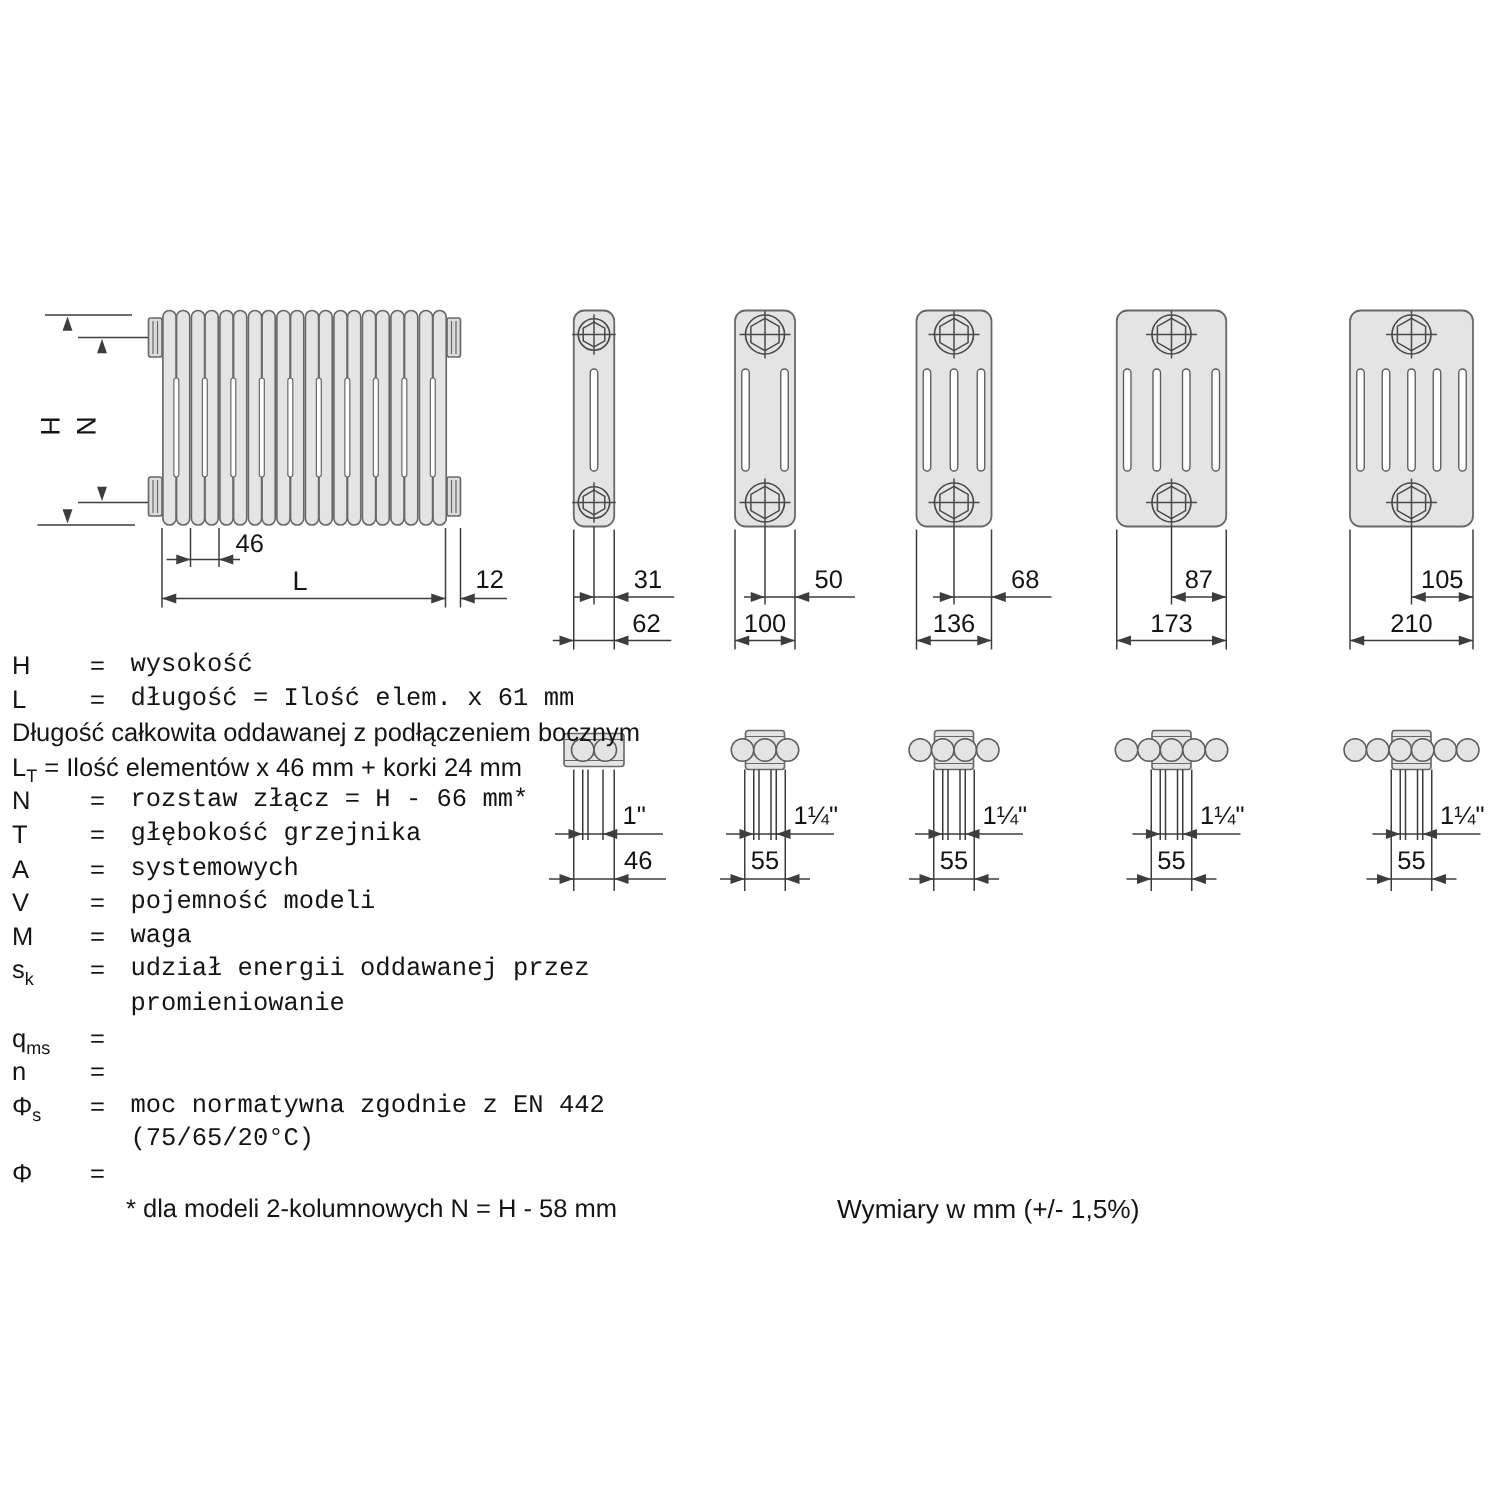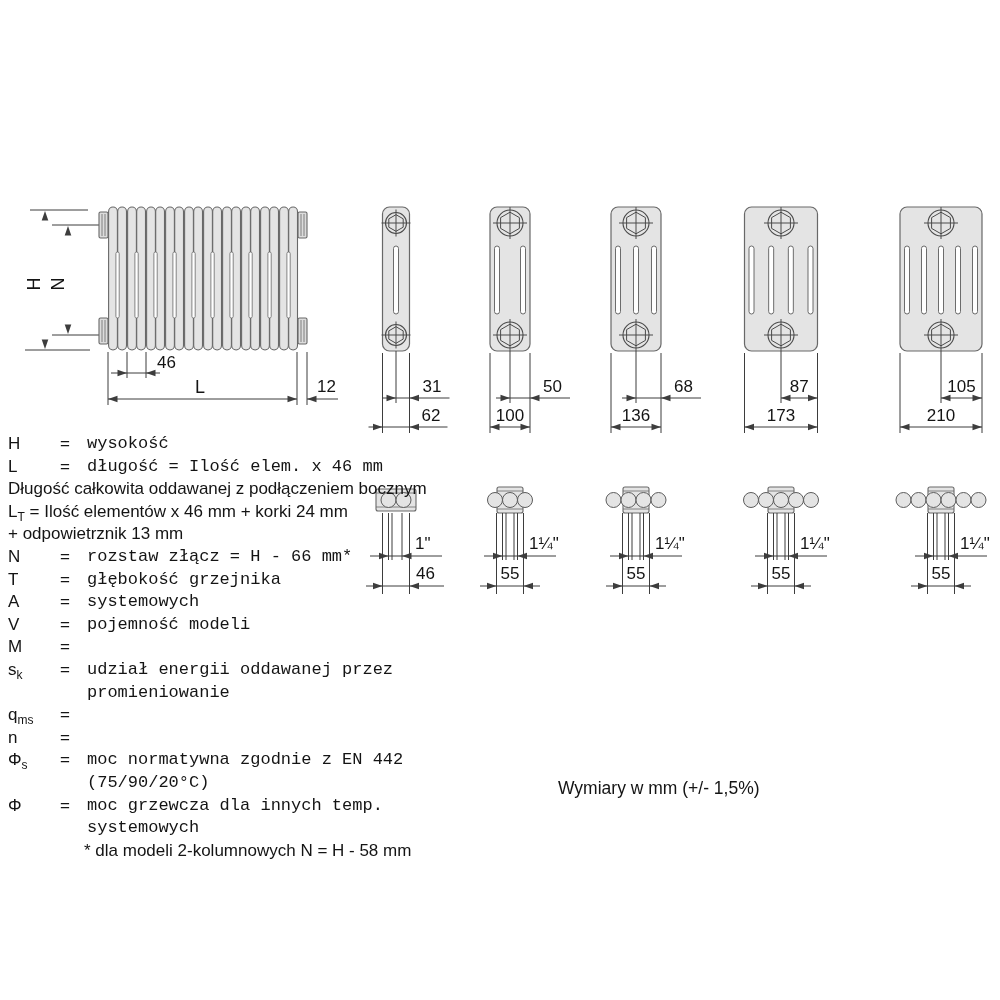--- a/index.html
+++ b/index.html
@@ -8,21 +8,21 @@
   #diagram-svg{position:absolute;left:0;top:0;}
   svg text{font-family:"Liberation Sans",sans-serif;fill:#141414;}
   #legend{position:absolute;left:8px;top:433px;width:480px;font-size:17px;
           line-height:22.6px;color:#141414;}
   .lrow{display:flex;}
   .lsym{width:52px;flex:none;}
   .leq{width:27px;flex:none;}
   .ldef{flex:1;font-family:Liberation Mono, monospace;}
   .lfoot{padding-left:76px;}
   sub.lsub{font-size:12px;line-height:0;}
-  #note{position:absolute;left:558px;top:778px;font-size:17.5px;color:#141414;}
+  #note{position:absolute;left:558px;top:796px;font-size:17.5px;color:#141414;}
 </style>
 </head>
 <body>
 
 <div id="canvas">
   <svg id="diagram-svg" width="1000" height="1000" viewBox="0 0 1000 1000">
     <g id="front-view-group">
         <line x1="30" y1="210" x2="88" y2="210" stroke="#3d3d3d" stroke-width="1"></line>
         <line x1="25" y1="350" x2="90" y2="350" stroke="#3d3d3d" stroke-width="1"></line>
         <polygon points="45,211 41.7,220.5 48.3,220.5" fill="#3d3d3d"></polygon>
@@ -339,25 +339,24 @@
 
   <div id="legend">
       <div class="lrow">
         <span class="lsym">H</span>
         <span class="leq">=</span>
         <span class="ldef">wysokość</span>
       </div>
       <div class="lrow">
         <span class="lsym">L</span>
         <span class="leq">=</span>
-        <span class="ldef">długość = Ilość elem. x 46 mm</span>
+        <span class="ldef">długość = Ilość elem. x 61 mm</span>
       </div>
       <div class="lfull">Długość całkowita oddawanej z podłączeniem bocznym</div>
       <div class="lfull"><span>L</span><sub class="lsub">T</sub><span> = Ilość elementów x 46 mm + korki 24 mm</span></div>
-      <div class="lfull">+ odpowietrznik 13 mm</div>
       <div class="lrow">
         <span class="lsym">N</span>
         <span class="leq">=</span>
         <span class="ldef">rozstaw złącz = H - 66 mm*</span>
       </div>
       <div class="lrow">
         <span class="lsym">T</span>
         <span class="leq">=</span>
         <span class="ldef">głębokość grzejnika</span>
       </div>
@@ -367,41 +366,41 @@
         <span class="ldef">systemowych</span>
       </div>
       <div class="lrow">
         <span class="lsym">V</span>
         <span class="leq">=</span>
         <span class="ldef">pojemność modeli</span>
       </div>
       <div class="lrow">
         <span class="lsym">M</span>
         <span class="leq">=</span>
+        <span class="ldef">waga</span>
       </div>
       <div class="lrow">
         <span class="lsym">s<sub class="lsub">k</sub></span>
         <span class="leq">=</span>
         <span class="ldef">udział energii oddawanej przez promieniowanie</span>
       </div>
       <div class="lrow">
         <span class="lsym">q<sub class="lsub">ms</sub></span>
         <span class="leq">=</span>
       </div>
       <div class="lrow">
         <span class="lsym">n</span>
         <span class="leq">=</span>
       </div>
       <div class="lrow">
         <span class="lsym">Φ<sub class="lsub">s</sub></span>
         <span class="leq">=</span>
-        <span class="ldef">moc normatywna zgodnie z EN 442 (75/90/20°C)</span>
+        <span class="ldef">moc normatywna zgodnie z EN 442 (75/65/20°C)</span>
       </div>
       <div class="lrow">
         <span class="lsym">Φ</span>
         <span class="leq">=</span>
-        <span class="ldef">moc grzewcza dla innych temp. systemowych</span>
       </div>
       <div class="lfoot">* dla modeli 2-kolumnowych N = H - 58 mm</div>
     </div>
 
   <div id="note">Wymiary w mm (+/- 1,5%)</div>
 </div>
 
 </body></html>

